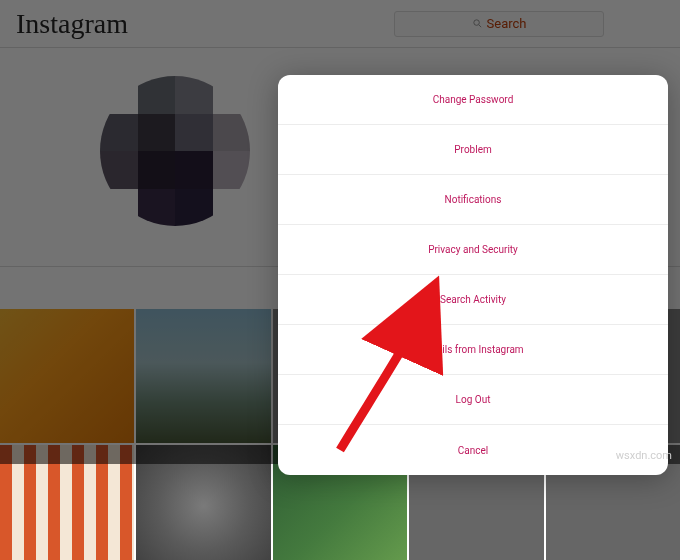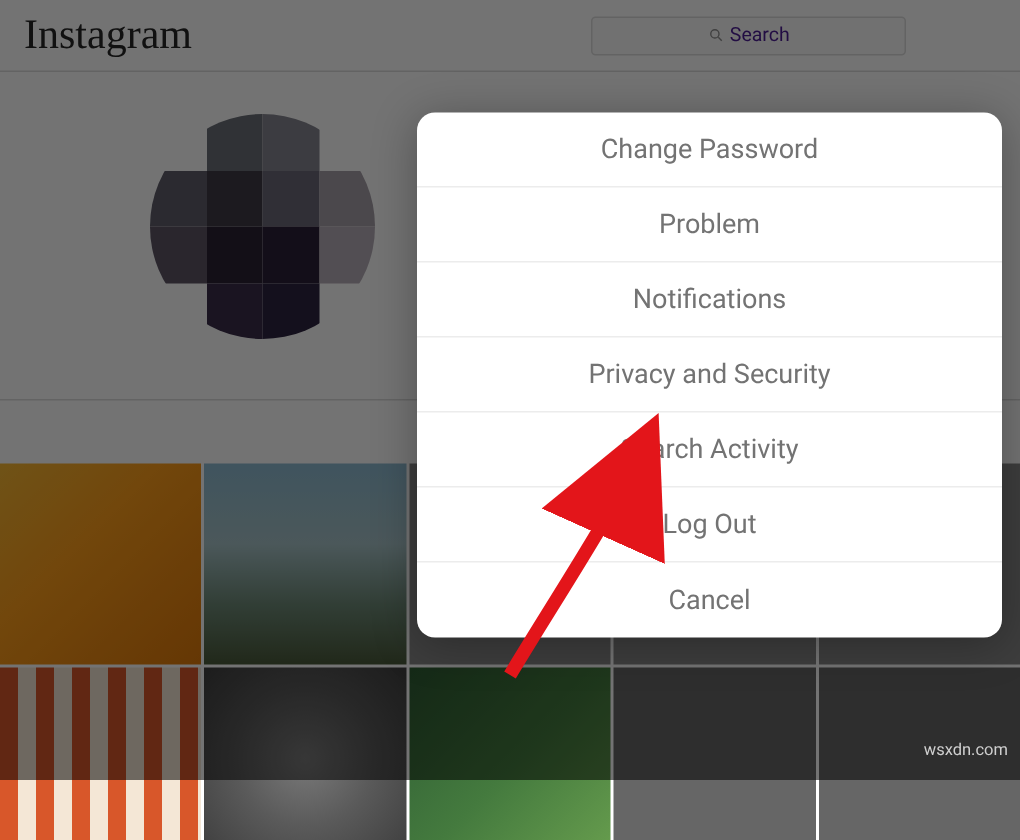--- a/index.html
+++ b/index.html
@@ -1,42 +1,42 @@
 <!DOCTYPE html>
 <html><head>
 <meta charset="utf-8">
 <style>
   * { box-sizing: border-box; margin: 0; padding: 0; }
   html, body { width: 680px; height: 560px; font-family: -apple-system, BlinkMacSystemFont, "Segoe UI", Roboto, Helvetica, Arial, sans-serif; overflow: hidden; background:#fff; }
-  .app { position: relative; width: 680px; height: 520px; border-radius: 30px; }
+  .app { position: relative; width: 680px; height: 464px; border-radius: 30px; }
   
   .topbar { height: 48px; border-bottom: 1px solid #dbdbdb; display:flex; align-items:center; padding:0 16px; justify-content:space-between; background:#fff; }
   .brand { font-family: "Brush Script MT", "Segoe Script", cursive; font-size: 28px; font-weight:500; color:#262626; }
-  .search { width: 210px; height: 26px; border:1px solid #dbdbdb; background:#fafafa; border-radius:3px; display:flex; align-items:center; justify-content:center; color:#4c1d95; font-size:13px; gap:4px; margin-right:60px;}
+  .search { width: 210px; height: 26px; border:1px solid #dbdbdb; background:#fafafa; border-radius:3px; display:flex; align-items:center; justify-content:center; color:#c2410c; font-size:13px; gap:4px; margin-right:60px;}
   .search svg { width:11px; height:11px; }
   
   .profile-area { display:flex; padding: 28px 40px 10px 100px; gap:40px; align-items:center; }
   .avatar-wrap { width:150px; height:150px; position:relative; border-radius:50%; overflow:hidden; }
   .avatar-wrap .px { position:absolute; width:25%; height:25%; }
   
   .divider { height:1px; background:#dbdbdb; margin: 30px 0 0 0; }
   .tabs { display:flex; justify-content:center; height:42px; align-items:center; color:#262626; font-size:12px; letter-spacing:1px; gap:40px;}
   .grid-icon { width:14px; height:14px; }
   
   .feed { display:grid; grid-template-columns: repeat(5, 1fr); gap:2px; padding:0; }
   .thumb { width:100%; aspect-ratio:1/1; background:#aaa; }
   
   .dim { position:absolute; inset:0; background:rgba(0,0,0,0.55); }
   
   .dialog { position:absolute; top:75px; right:12px; width:390px; background:#fff; border-radius:12px; overflow:hidden; box-shadow:0 4px 30px rgba(0,0,0,0.3); }
-  .dialog-item { height:50px; display:flex; align-items:center; justify-content:center; font-size:18px; color:#737373; border-bottom:1px solid #ececec; cursor:pointer; }
+  .dialog-item { height:50px; display:flex; align-items:center; justify-content:center; font-size:10px; color:#be185d; border-bottom:1px solid #ececec; cursor:pointer; }
   .dialog-item:last-child { border-bottom:none; }
   
   .arrow { position:absolute; pointer-events:none; }
-  .watermark { position:absolute; bottom:14px; right:8px; font-size:11px; color:#cfcfcf; }
+  .watermark { position:absolute; bottom:2px; right:8px; font-size:11px; color:#cfcfcf; }
 </style>
 </head>
 <body>
 
 <div class="app">
 
   <div class="topbar">
     <div class="brand">Instagram</div>
     <div class="search">
       <svg viewBox="0 0 24 24" fill="none" stroke="#8e8e8e" stroke-width="2">
@@ -92,20 +92,21 @@
     </div>
 
   <div class="dim"></div>
 
   <div class="dialog" id="dialog">
       <div class="dialog-item">Change Password</div>
       <div class="dialog-item">Problem</div>
       <div class="dialog-item">Notifications</div>
       <div class="dialog-item">Privacy and Security</div>
       <div class="dialog-item">Search Activity</div>
+      <div class="dialog-item">Emails from Instagram</div>
       <div class="dialog-item">Log Out</div>
       <div class="dialog-item">Cancel</div>
     </div>
 
   <svg class="arrow" width="160" height="200" style="left:310px; top:260px;" viewBox="0 0 160 200">
     <defs>
       <marker id="ah" markerWidth="10" markerHeight="10" refX="7" refY="5" orient="auto">
         <path d="M0,0 L10,5 L0,10 Z" fill="#e3151a"></path>
       </marker>
     </defs>

